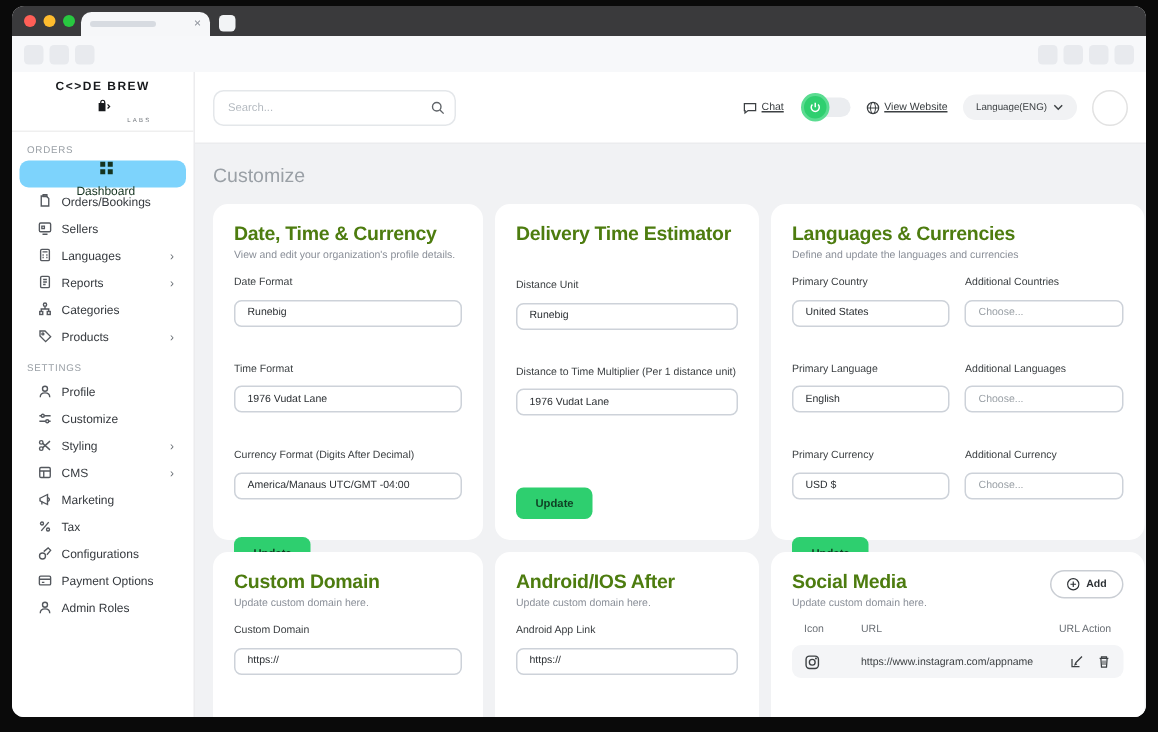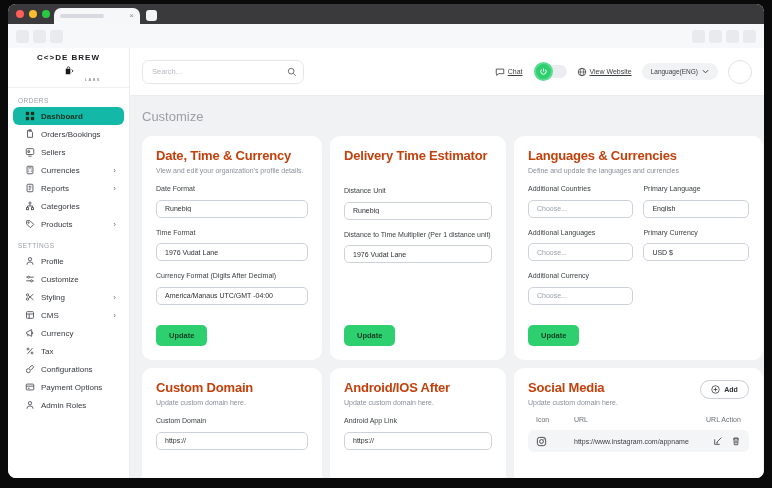--- a/index.html
+++ b/index.html
@@ -28,21 +28,21 @@
   .sidebar { width:122px; background:#fff; border-right:1px solid #ececee; display:flex; flex-direction:column; }
   .logo { height:40px; display:flex; flex-direction:column; justify-content:center; align-items:center;
           border-bottom:1px solid #efefef; }
   .logo-row { display:flex; align-items:center; gap:3px;flex-direction:column; }
   .logo-name { font-size:8px; font-weight:bold; letter-spacing:1px; color:#17191c; }
   .logo-sub { font-size:4px; letter-spacing:1.5px; color:#6b7076; margin-top:1px; align-self:flex-end; margin-right:28px; }
   .section-label { font-size:6.5px; letter-spacing:.5px; color:#9aa0a6; padding:9px 10px 3px; }
   .side-item { display:flex; align-items:center; gap:6px; height:18px; padding:0 8px 0 12px;
                font-size:8px; color:#35393e; margin:0 5px; border-radius:6px; }
   .side-item svg { flex:0 0 auto; }
-  .side-item.active { background:#14b8a6; color:#14331f; font-weight:bold; }
+  .side-item.active { background:#7dd3fc; color:#14331f; font-weight:normal;flex-direction:column; }
   .chev { margin-left:auto; font-size:8px; color:#6b7076; }
   .icn { stroke:#54585e; fill:none; stroke-width:1.1; }
 
   .main { flex:1; display:flex; flex-direction:column; background:#f1f2f4; min-width:0; }
   .topbar { height:48px; background:#fff; border-bottom:1px solid #ebecee; display:flex; align-items:center;
             padding:0 12px; }
   .search { position:relative; width:162px; }
   .search input { width:100%; height:24px; border:1px solid #e4e7ea; border-radius:7px; padding:0 22px 0 9px;
                   font-size:7.5px; color:#3c4043; font-family:inherit; background:#fff; }
   .search input::placeholder { color:#b4bac0; }
@@ -57,25 +57,25 @@
   .avatar { width:24px; height:24px; border-radius:50%;
             background:radial-gradient(circle at 38% 32%, #e6c49c 0 28%, #a8734a 55%, #4e3categorie 0),
                        radial-gradient(circle at 50% 40%, #caa27a, #7c4f33 70%, #4a2f1e); border:1px solid #e2e2e2; }
 
   .content { height:382px; overflow:hidden; padding:13px 8px 0 12px; }
   .page-title { font-size:13px; color:#9aa0a6; margin-bottom:12px; }
   .grid { display:grid; grid-template-columns:180px 176px 1fr; gap:8px; }
   .card { background:#fff; border-radius:10px; padding:12px 14px; display:flex; flex-direction:column; }
   .card.tall { height:224px; }
   .card.short { height:140px; }
-  .card-title { font-size:13px; font-weight:bold; color:#c2410c; letter-spacing:-.2px; }
+  .card-title { font-size:13px; font-weight:bold; color:#4d7c0f; letter-spacing:-.2px; }
   .card-sub { font-size:7px; color:#8a8f98; margin-top:4px; }
   .fields { margin-top:11px; }
   .fields.pad-top { margin-top:24px; }
-  .field { margin-bottom:11px; }
+  .field { margin-bottom:25px; }
   .field label { display:block; font-size:7px; color:#3c4043; margin-bottom:5px; }
   .field input { width:100%; height:18px; border:1px solid #cdd2d9; border-radius:5px; padding:0 8px;
                  font-size:7px; color:#2b2f33; font-family:inherit; background:#fff; }
   .field input.muted { color:#9aa0a6; }
   .two-col { display:grid; grid-template-columns:1fr 1fr; column-gap:10px; margin-top:11px; }
   .btn-row { margin-top:auto; padding-bottom:2px; }
   .update-btn { background:#2ecf6f; color:#0f3f24; border:none; border-radius:5px; padding:6px 13px;
                 font-size:7.5px; font-weight:bold; font-family:inherit; }
   .card-head { display:flex; align-items:flex-start; justify-content:space-between; }
   .add-btn { display:flex; align-items:center; gap:4px; border:1px solid #caced4; background:#fff;
@@ -160,21 +160,21 @@
         </svg>
         <span>Sellers</span>
       </div>
 
       <div class="side-item">
         <svg class="icn" width="10" height="10" viewBox="0 0 12 12">
           <rect x="2.5" y="1.5" width="7" height="9" rx="1"></rect>
             <path d="M4 3.5 h4"></path>
             <path d="M4 6 h1 M7 6 h1 M4 8 h1 M7 8 h1"></path>
         </svg>
-        <span>Currencies</span>
+        <span>Languages</span>
         <span class="chev">›</span>
       </div>
 
 
       <div class="side-item">
         <svg class="icn" width="10" height="10" viewBox="0 0 12 12">
           <rect x="2.5" y="1.5" width="7" height="9" rx="1"></rect>
             <path d="M4.5 4 h3 M4.5 6 h3 M4.5 8 h2"></path>
         </svg>
         <span>Reports</span>
@@ -237,21 +237,21 @@
         <span>CMS</span>
         <span class="chev">›</span>
       </div>
 
       <div class="side-item">
         <svg class="icn" width="10" height="10" viewBox="0 0 12 12">
           <path d="M2 5 l6-3 v8 l-6-3 z"></path>
             <path d="M8.5 4.5 q2 1.5 0 3"></path>
             <path d="M3.5 7.5 v2.5"></path>
         </svg>
-        <span>Currency</span>
+        <span>Marketing</span>
       </div>
 
       <div class="side-item">
         <svg class="icn" width="10" height="10" viewBox="0 0 12 12">
           <path d="M3 9.5 L9 2.5"></path>
             <circle cx="3.6" cy="3.6" r="1.2"></circle>
             <circle cx="8.4" cy="8.4" r="1.2"></circle>
         </svg>
         <span>Tax</span>
       </div>
@@ -366,20 +366,24 @@
             <div class="btn-row">
               <button class="update-btn">Update</button>
             </div>
           </div>
 
           <div class="card tall">
             <div class="card-title">Languages &amp; Currencies</div>
             <div class="card-sub">Define and update the languages and currencies</div>
             <div class="two-col">
               <div class="field">
+                <label>Primary Country</label>
+                <input value="United States" style="">
+              </div>
+              <div class="field">
                 <label>Additional Countries</label>
                 <input class="muted" value="Choose..." style="">
               </div>
               <div class="field">
                 <label>Primary Language</label>
                 <input value="English" style="">
               </div>
               <div class="field">
                 <label>Additional Languages</label>
                 <input class="muted" value="Choose..." style="">

